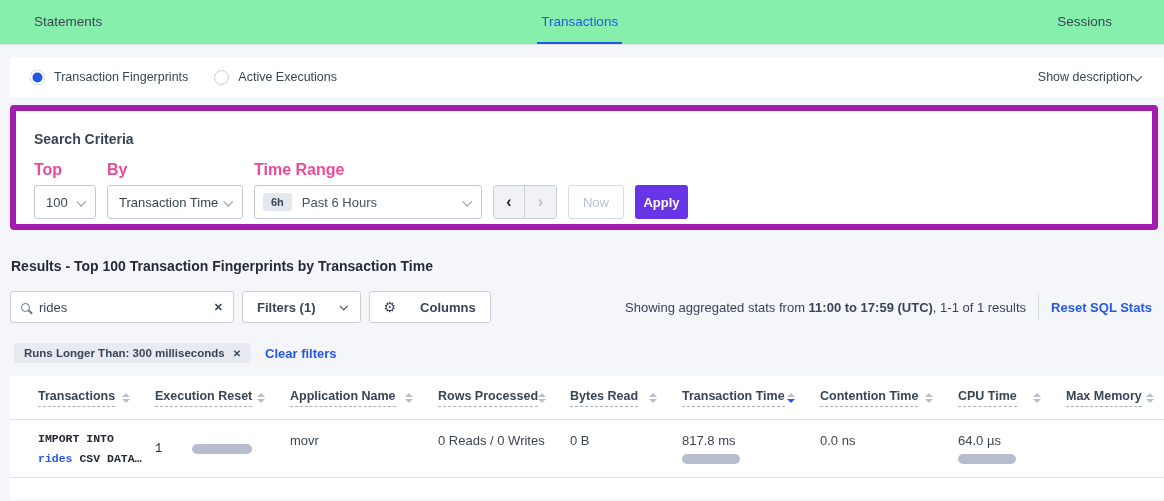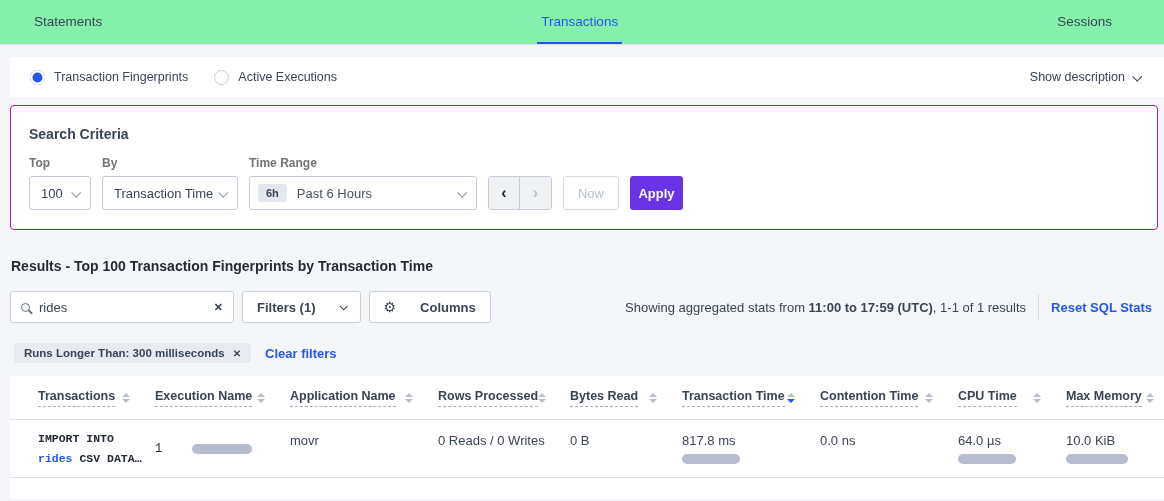--- a/index.html
+++ b/index.html
@@ -50,43 +50,43 @@
     margin-right:9px;
   }
   .radio-dot.off {
     background:#fff;
     border:1px solid #c7cdd8;
     box-shadow:none;
   }
   .radio-label { font-size:12.5px; color:#394455; }
   .show-desc {
     margin-left:auto;
-    display:flex; align-items:center; gap:8px;
+    display:flex; align-items:center; 
     font-size:12.5px; color:#394455; cursor:pointer;
   }
   .chev {
     width:7px; height:7px;
     border-right:1.6px solid #394455;
     border-bottom:1.6px solid #394455;
     transform:rotate(45deg) translateY(-1px);
     display:inline-block;
   }
   
   .card {
     margin:8px 6px 0 10px;
     background:#fff;
-    border:1px solid #a21caf;
+    border:6px solid #a21caf;
     border-radius:4px;
     height:125px;
     padding:20px 18px;
   }
   .card-title { font-size:14px; font-weight:bold; color:#394455; }
   .controls { display:flex; align-items:flex-end; margin-top:14px; }
   .ctl-group { margin-right:11px; }
-  .ctl-label { font-size:12px; font-weight:bold; color:#737373; margin-bottom:6px; }
+  .ctl-label { font-size:16px; font-weight:bold; color:#ec4899; margin-bottom:6px; }
   .select {
     height:34px; background:#fff;
     border:1px solid #c3c9d6; border-radius:3px;
     display:flex; align-items:center;
     padding:0 11px;
     font-size:13px; color:#394455;
     cursor:pointer;
   }
   .select .chev { margin-left:auto; border-color:#8d96a5; }
   .sel-top { width:62px; }
@@ -330,21 +330,21 @@
 <div class="table-panel">
   <div class="trow thead">
     <div class="th">
       <span class="th-label">Transactions</span>
       <span class="sorter">
           <span class="tri-up"></span>
           <span class="tri-down"></span>
         </span>
     </div>
     <div class="th">
-      <span class="th-label">Execution Name</span>
+      <span class="th-label">Execution Reset</span>
       <span class="sorter">
           <span class="tri-up"></span>
           <span class="tri-down"></span>
         </span>
     </div>
     <div class="th">
       <span class="th-label">Application Name</span>
       <span class="sorter">
           <span class="tri-up"></span>
           <span class="tri-down"></span>
@@ -408,18 +408,14 @@
     <div class="td">0 B</div>
     <div class="td">
       <div>817.8 ms</div>
       <div class="bar bar-under w58"></div>
     </div>
     <div class="td">0.0 ns</div>
     <div class="td">
       <div>64.0 µs</div>
       <div class="bar bar-under w58"></div>
     </div>
-    <div class="td">
-      <div>10.0 KiB</div>
-      <div class="bar bar-under w62"></div>
-    </div>
   </div>
 </div>
 
 </body></html>

